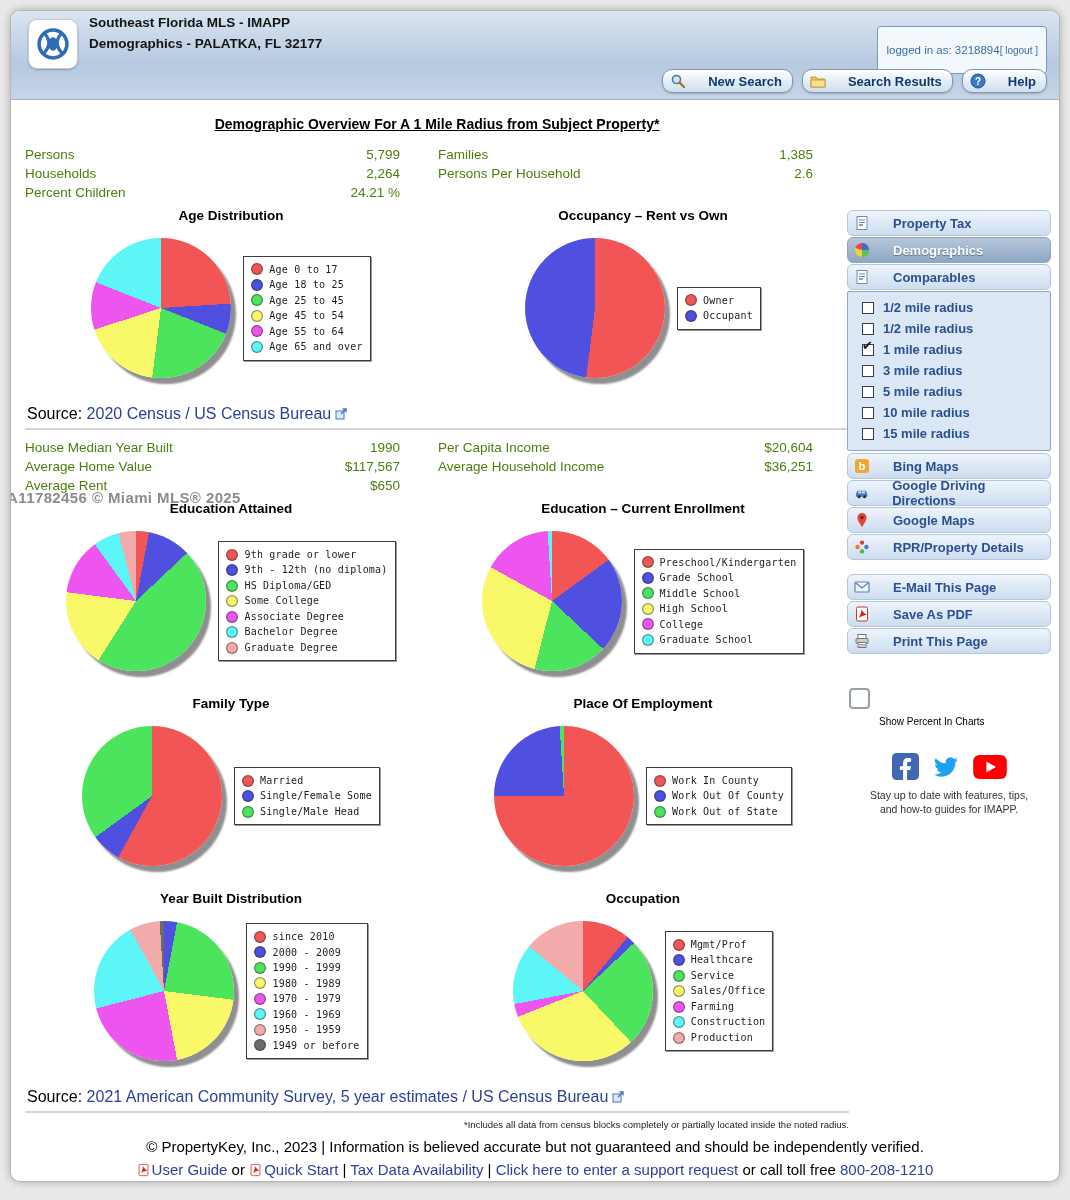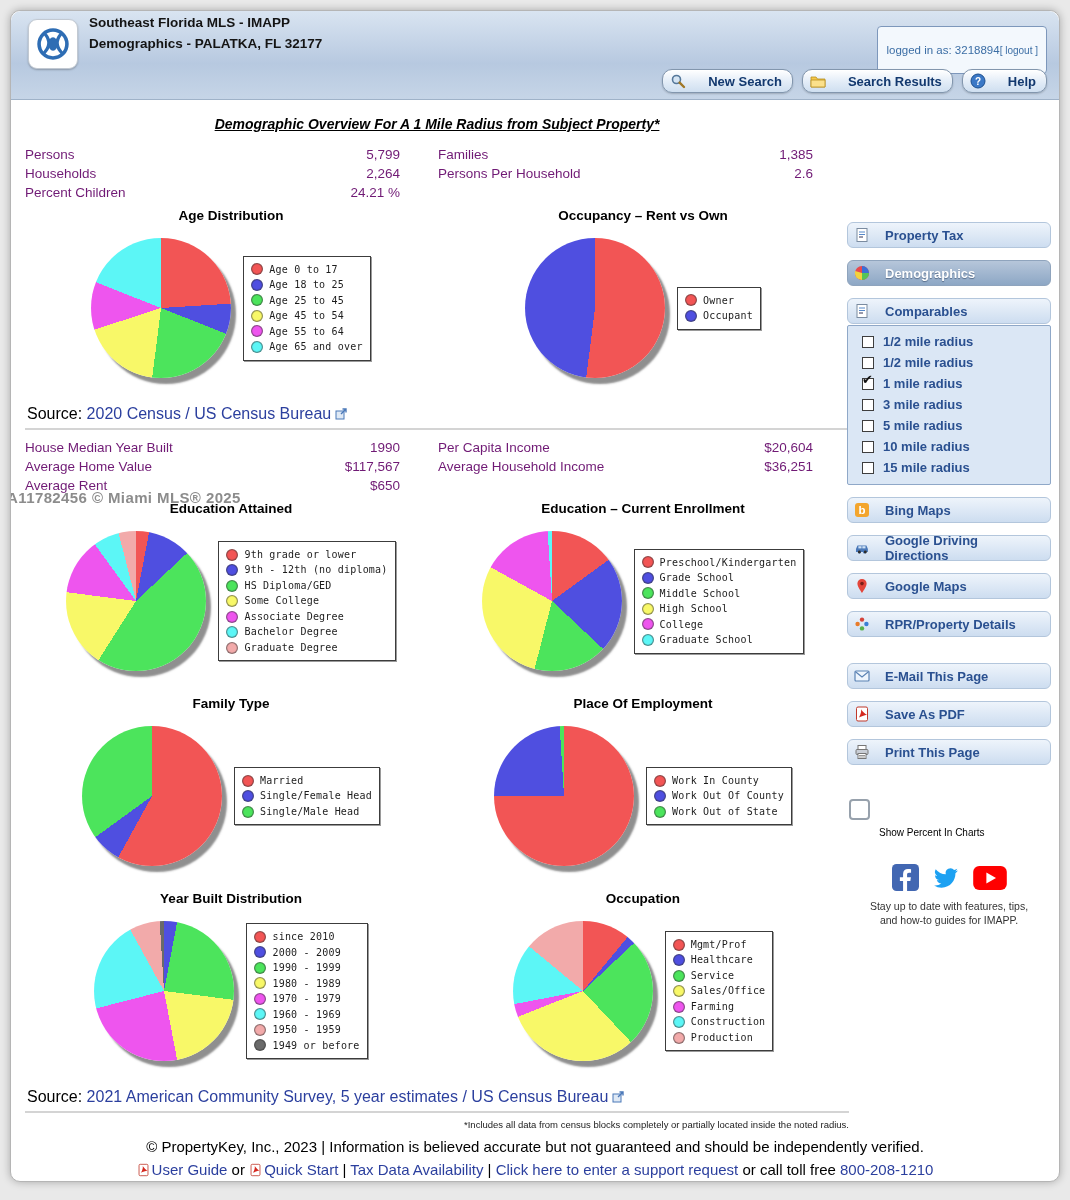--- a/index.html
+++ b/index.html
@@ -20,23 +20,23 @@
   .hbtn{display:inline-flex;align-items:flex-end;gap:22px;padding:3px 10px 3px 7px;border:1px solid #8296ad;
     border-radius:10px;background:linear-gradient(#ffffff,#e2ecf7 55%,#cfdff0);color:#12386e;
     font-weight:bold;font-size:13px;font-family:"Liberation Sans",sans-serif;cursor:pointer;
     box-shadow:0 1px 1px rgba(255,255,255,.8) inset,0 1px 2px rgba(0,0,0,.2);}
   .ic{display:inline-flex;width:16px;height:16px;}
   .ic svg{width:100%;height:100%;}
   
   #content{position:relative;}
   #maincol{width:824px;margin-left:14px;padding-top:16px;}
   
-  .ov-title{text-align:center;font-size:14px;font-weight:bold;text-decoration:underline;color:#000;margin-bottom:13px;font-style:italic;}
+  .ov-title{text-align:center;font-size:14px;font-weight:bold;text-decoration:underline;color:#000;margin-bottom:13px;}
   .stats{display:grid;grid-template-columns:1fr 1fr;column-gap:38px;width:788px;}
-  .stat-cell{display:flex;justify-content:space-between;font-size:13.5px;color:#701a75;line-height:19px;}
+  .stat-cell{display:flex;justify-content:space-between;font-size:13.5px;color:#4d7c0f;line-height:19px;}
   
   .chart-grid{display:grid;grid-template-columns:1fr 1fr;width:824px;}
   .chart-cell{position:relative;padding-top:6px;}
   .ctitle{text-align:center;font-size:13.5px;font-weight:bold;color:#000;}
   .crow{display:flex;align-items:center;justify-content:center;gap:12px;padding:10px 0 14px 0;min-height:150px;}
   .pie{width:140px;height:140px;border-radius:50%;box-shadow:5px 6px 2px rgba(105,105,105,.75);}
   .legend{background:#fff;border:1.5px solid #3c3c3c;box-shadow:1px 1px 0 #9a9a9a;padding:5px 7px;}
   .lrow{display:flex;align-items:center;gap:6px;line-height:15.5px;}
   .dot{width:10px;height:10px;border-radius:50%;border:1px solid rgba(60,60,60,.55);
     box-shadow:0 0 1px rgba(0,0,0,.4) inset;flex:0 0 auto;}
@@ -49,23 +49,23 @@
   .footnote{width:824px;text-align:right;font-size:9.5px;color:#222;margin-top:-2px;}
   
   #footer{width:1048px;text-align:center;margin-top:6px;}
   .copyright{font-size:15px;color:#000;line-height:22px;}
   .support{font-size:15px;color:#000;line-height:24px;}
   .support a{color:#2b3f9e;text-decoration:none;}
   .pdf-inline{display:inline-block;width:13px;height:14px;vertical-align:-2px;margin-right:2px;}
   .pdf-inline svg{width:100%;height:100%;}
   
   #sidebar{position:absolute;left:836px;top:110px;width:204px;}
-  .sbar{display:flex;align-items:center;gap:15px;height:22px;padding:1px 6px;margin-bottom:1px;
+  .sbar{display:flex;align-items:center;gap:23px;height:22px;padding:1px 6px;margin-bottom:1px;
     background:linear-gradient(#eef4fb,#cdddf0);border:1px solid #b3c6dc;border-radius:6px;
-    font-size:13px;font-weight:bold;color:#2a5090;cursor:pointer;margin-top:12px;}
+    font-size:13px;font-weight:bold;color:#2a5090;cursor:pointer;}
   .sbar.sel{background:linear-gradient(#b6c6da,#8da7c5);color:#fff;text-shadow:0 1px 1px rgba(60,80,110,.7);
     border-color:#8fa4bd;}
   #radiusbox{border:1px solid #8fa8c8;background:#dbe7f5;border-radius:2px;padding:5px 0 6px 0;margin:1px 0 2px 0;}
   .radrow{display:flex;align-items:center;gap:9px;height:21px;padding-left:14px;cursor:pointer;}
   .cb{position:relative;width:10px;height:10px;background:#fff;border:1.6px solid #3e3e3e;flex:0 0 auto;}
   .cb.on::after{content:"✔";position:absolute;left:-1px;top:-7px;font-size:13px;color:#111;}
   .radlbl{font-size:13px;font-weight:bold;color:#2a5090;}
   .sb-gap{height:13px;}
   #pct-row{display:flex;align-items:center;gap:9px;margin:16px 0 0 2px;cursor:pointer;}
   #pct-box{width:17px;height:17px;border:2px solid #97a1ac;border-radius:4px;background:#fff;}
@@ -320,21 +320,21 @@
             <div class="ctitle">Family Type</div>
             <div class="crow">
               <div class="pie" style="background: conic-gradient(rgb(242, 85, 85) 0%, rgb(242, 85, 85) 58%, rgb(79, 79, 224) 58%, rgb(79, 79, 224) 65%, rgb(76, 228, 92) 65%, rgb(76, 228, 92) 100%);"></div>
               <div class="legend">
                 <div class="lrow">
                   <span class="dot" style="background: rgb(242, 85, 85);"></span>
                   <span class="lbl">Married</span>
                 </div>
                 <div class="lrow">
                   <span class="dot" style="background: rgb(79, 79, 224);"></span>
-                  <span class="lbl">Single/Female Head</span>
+                  <span class="lbl">Single/Female Some</span>
                 </div>
                 <div class="lrow">
                   <span class="dot" style="background: rgb(76, 228, 92);"></span>
                   <span class="lbl">Single/Male Head</span>
                 </div>
               </div>
             </div>
           </div>
         <div class="chart-cell">
             <div class="ctitle">Place Of Employment</div>

